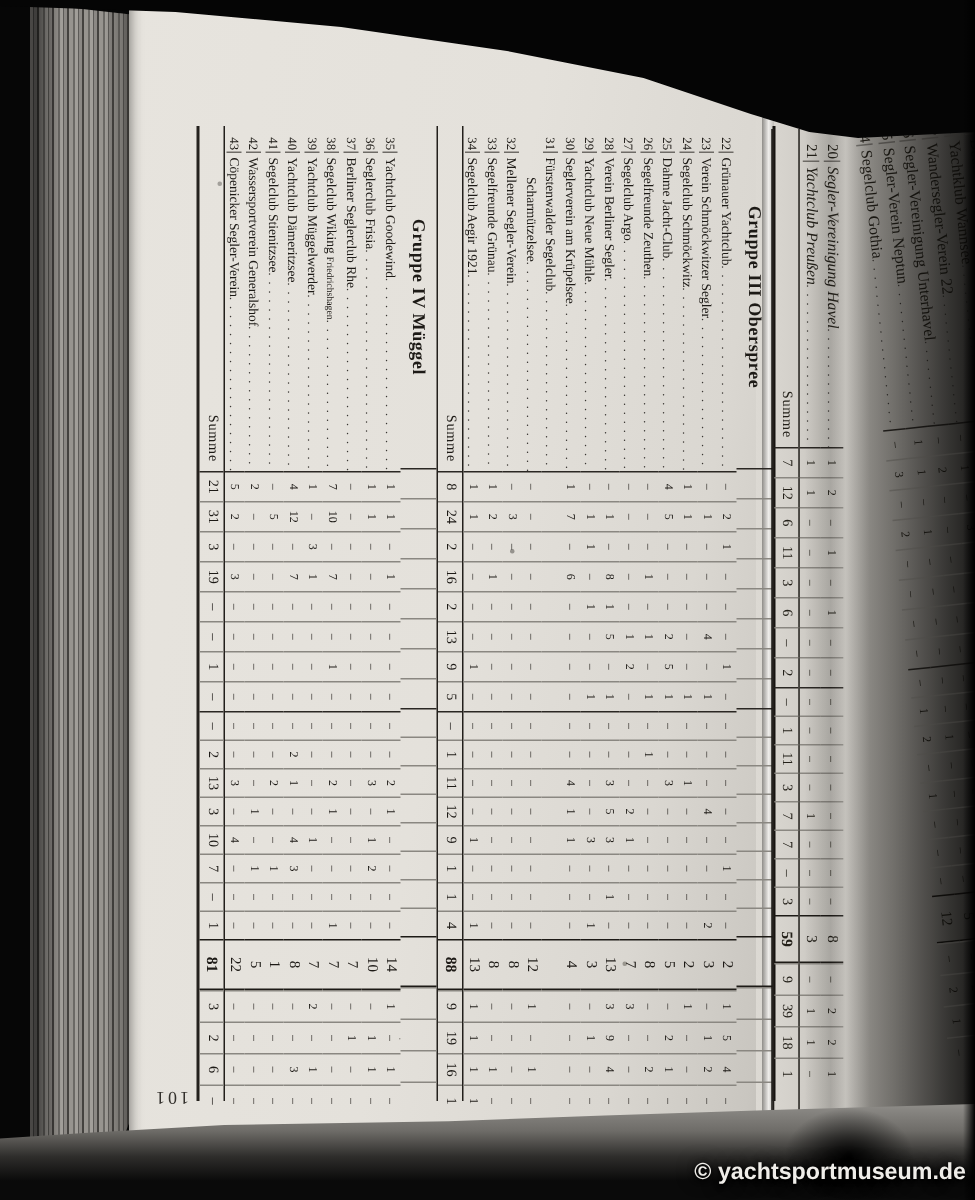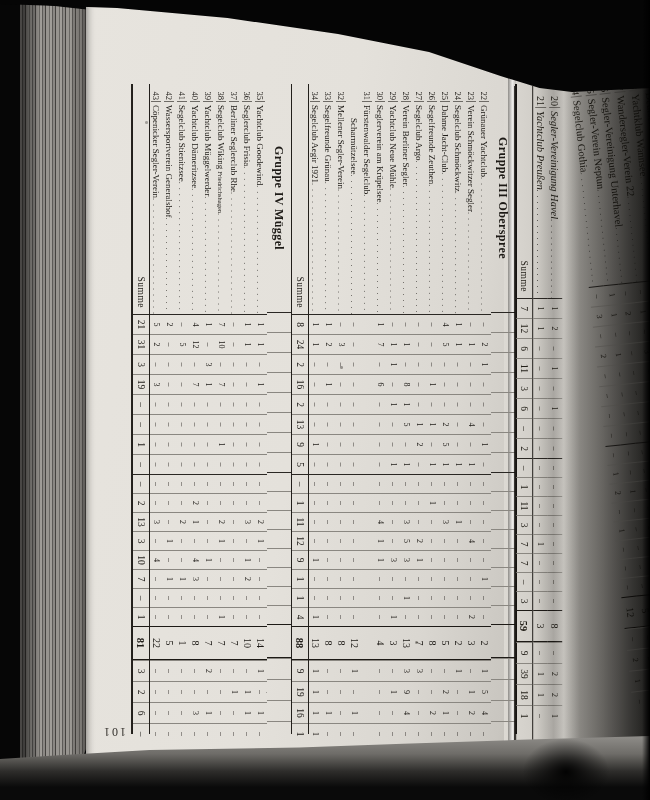--- a/index.html
+++ b/index.html
@@ -1052,13 +1052,14 @@
 
   <div class="facing-shade"></div>
 
   <div class="pageno">101</div>
 
   <div class="edge-top"></div>
   <div class="edge-bottom"></div>
   <div class="gutter-blob"></div>
   <div class="edge-right"></div>
 
+  <div class="wm">© yachtsportmuseum.de</div>
 </div>
 
 </body></html>

